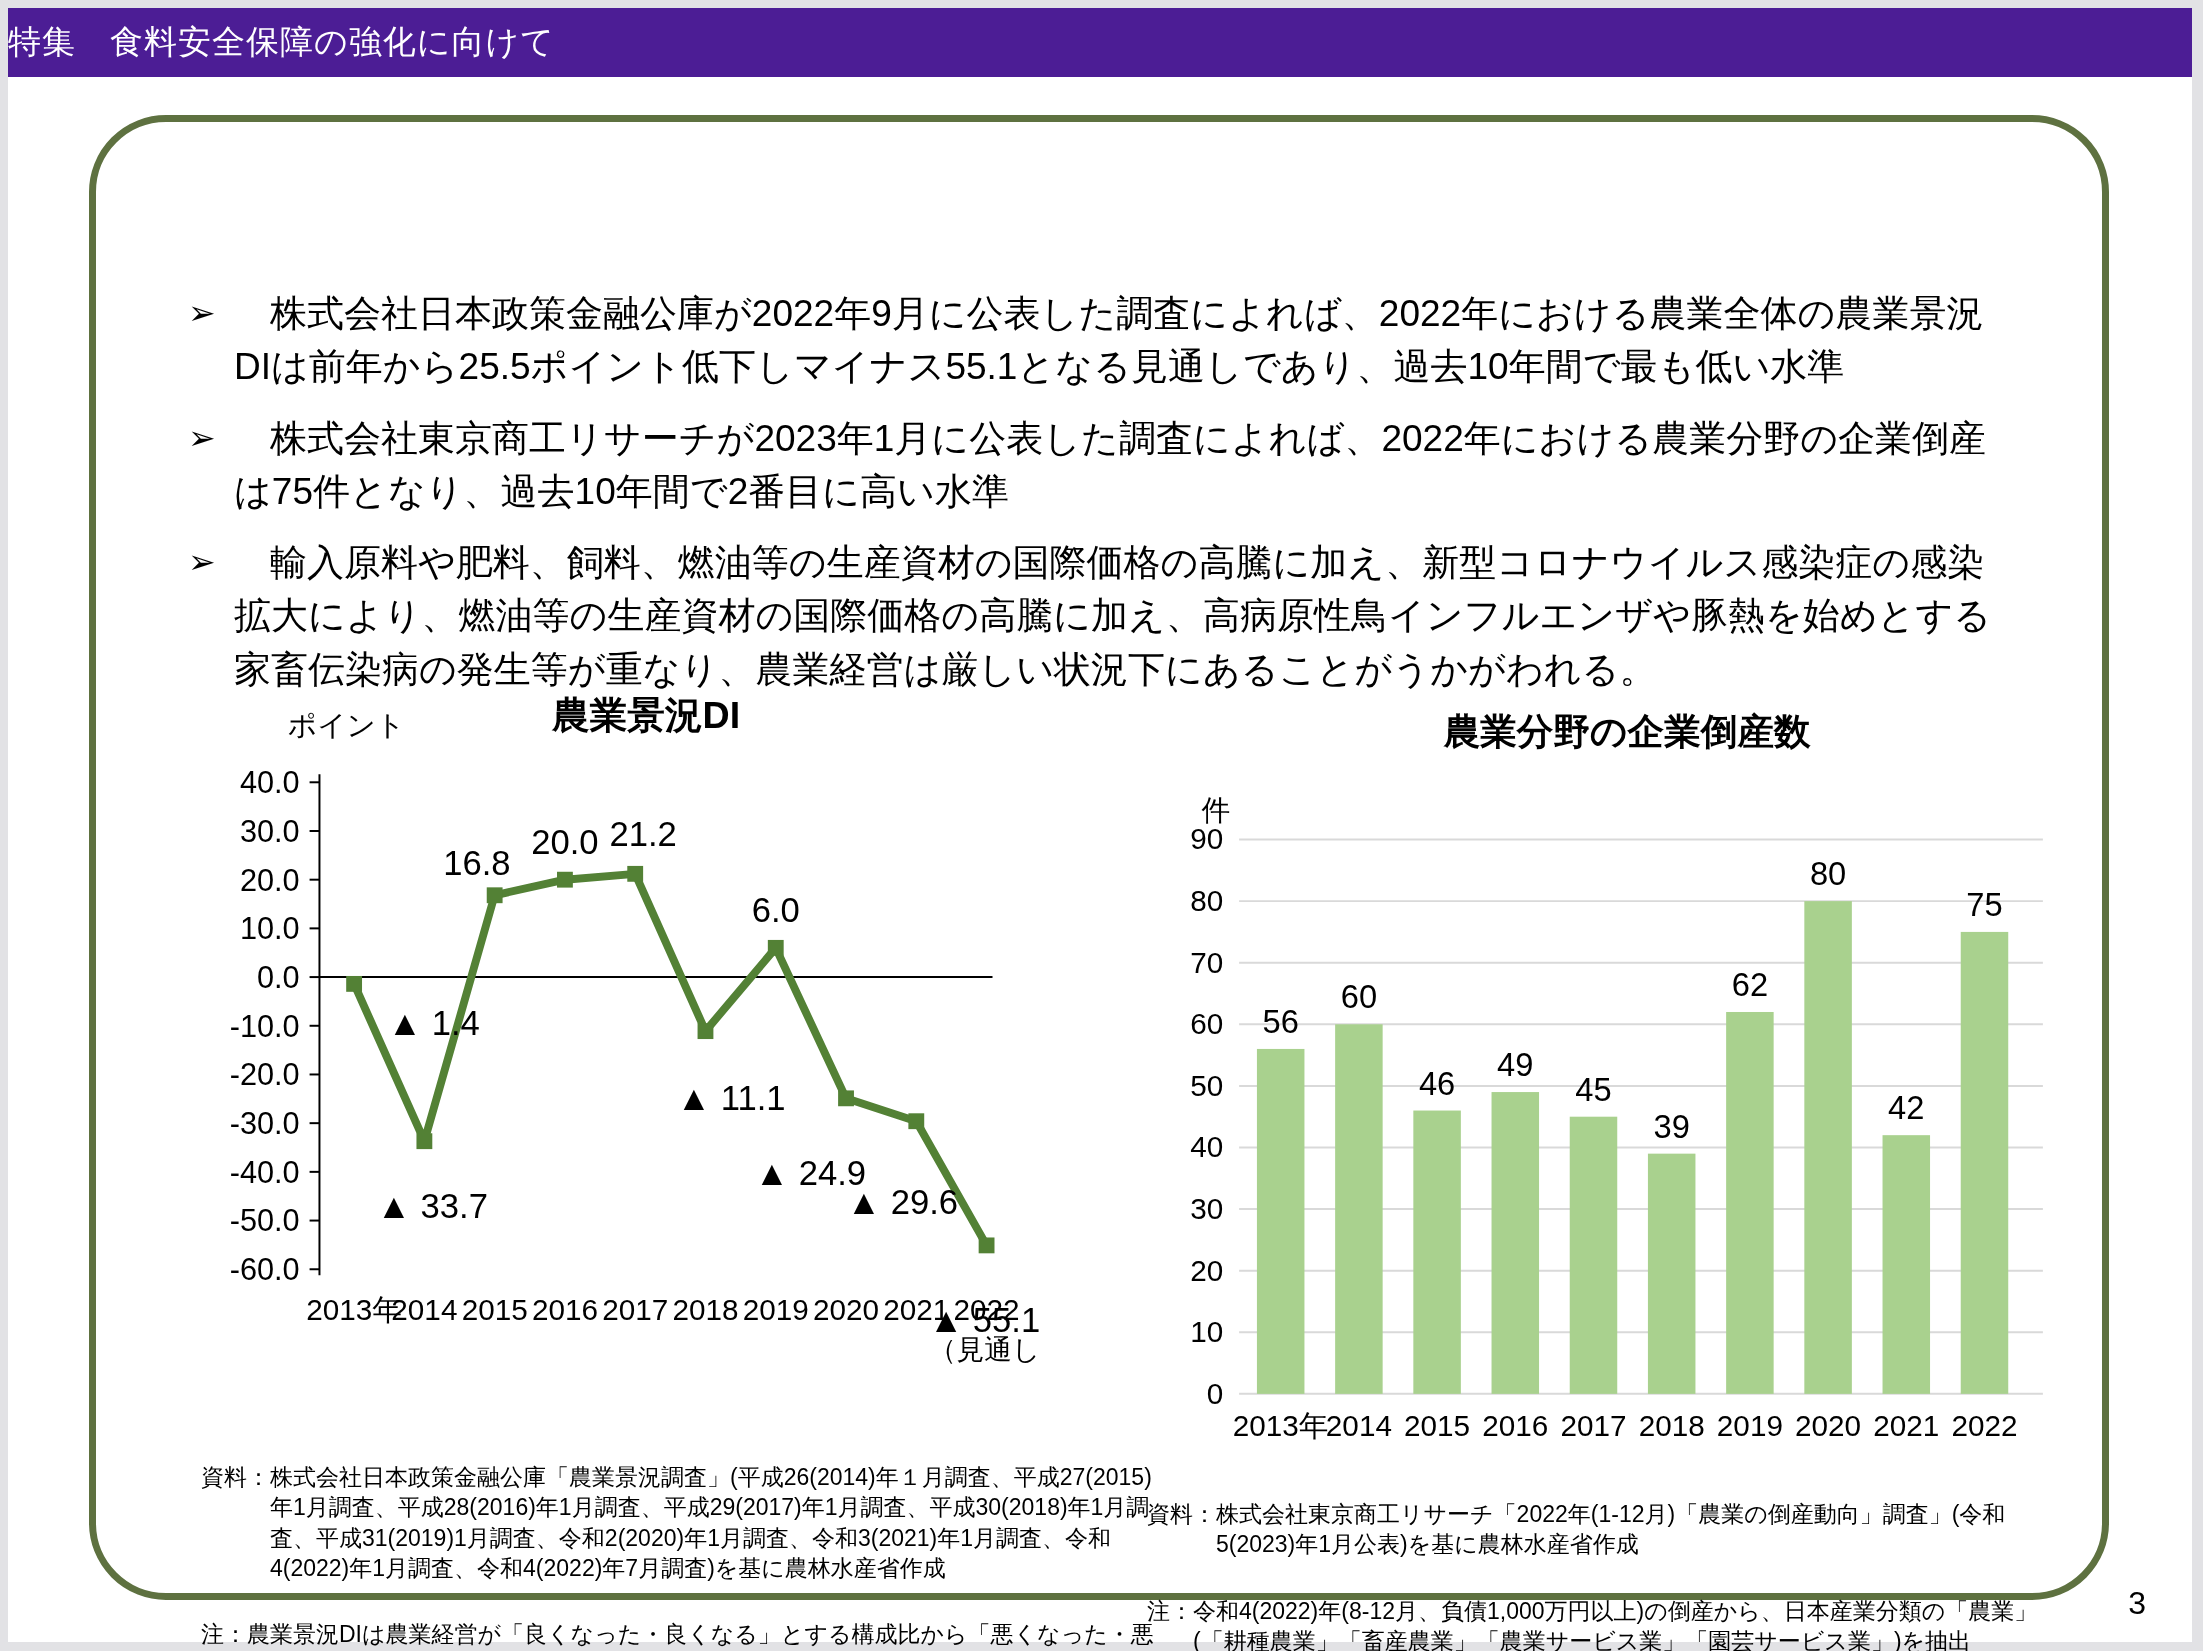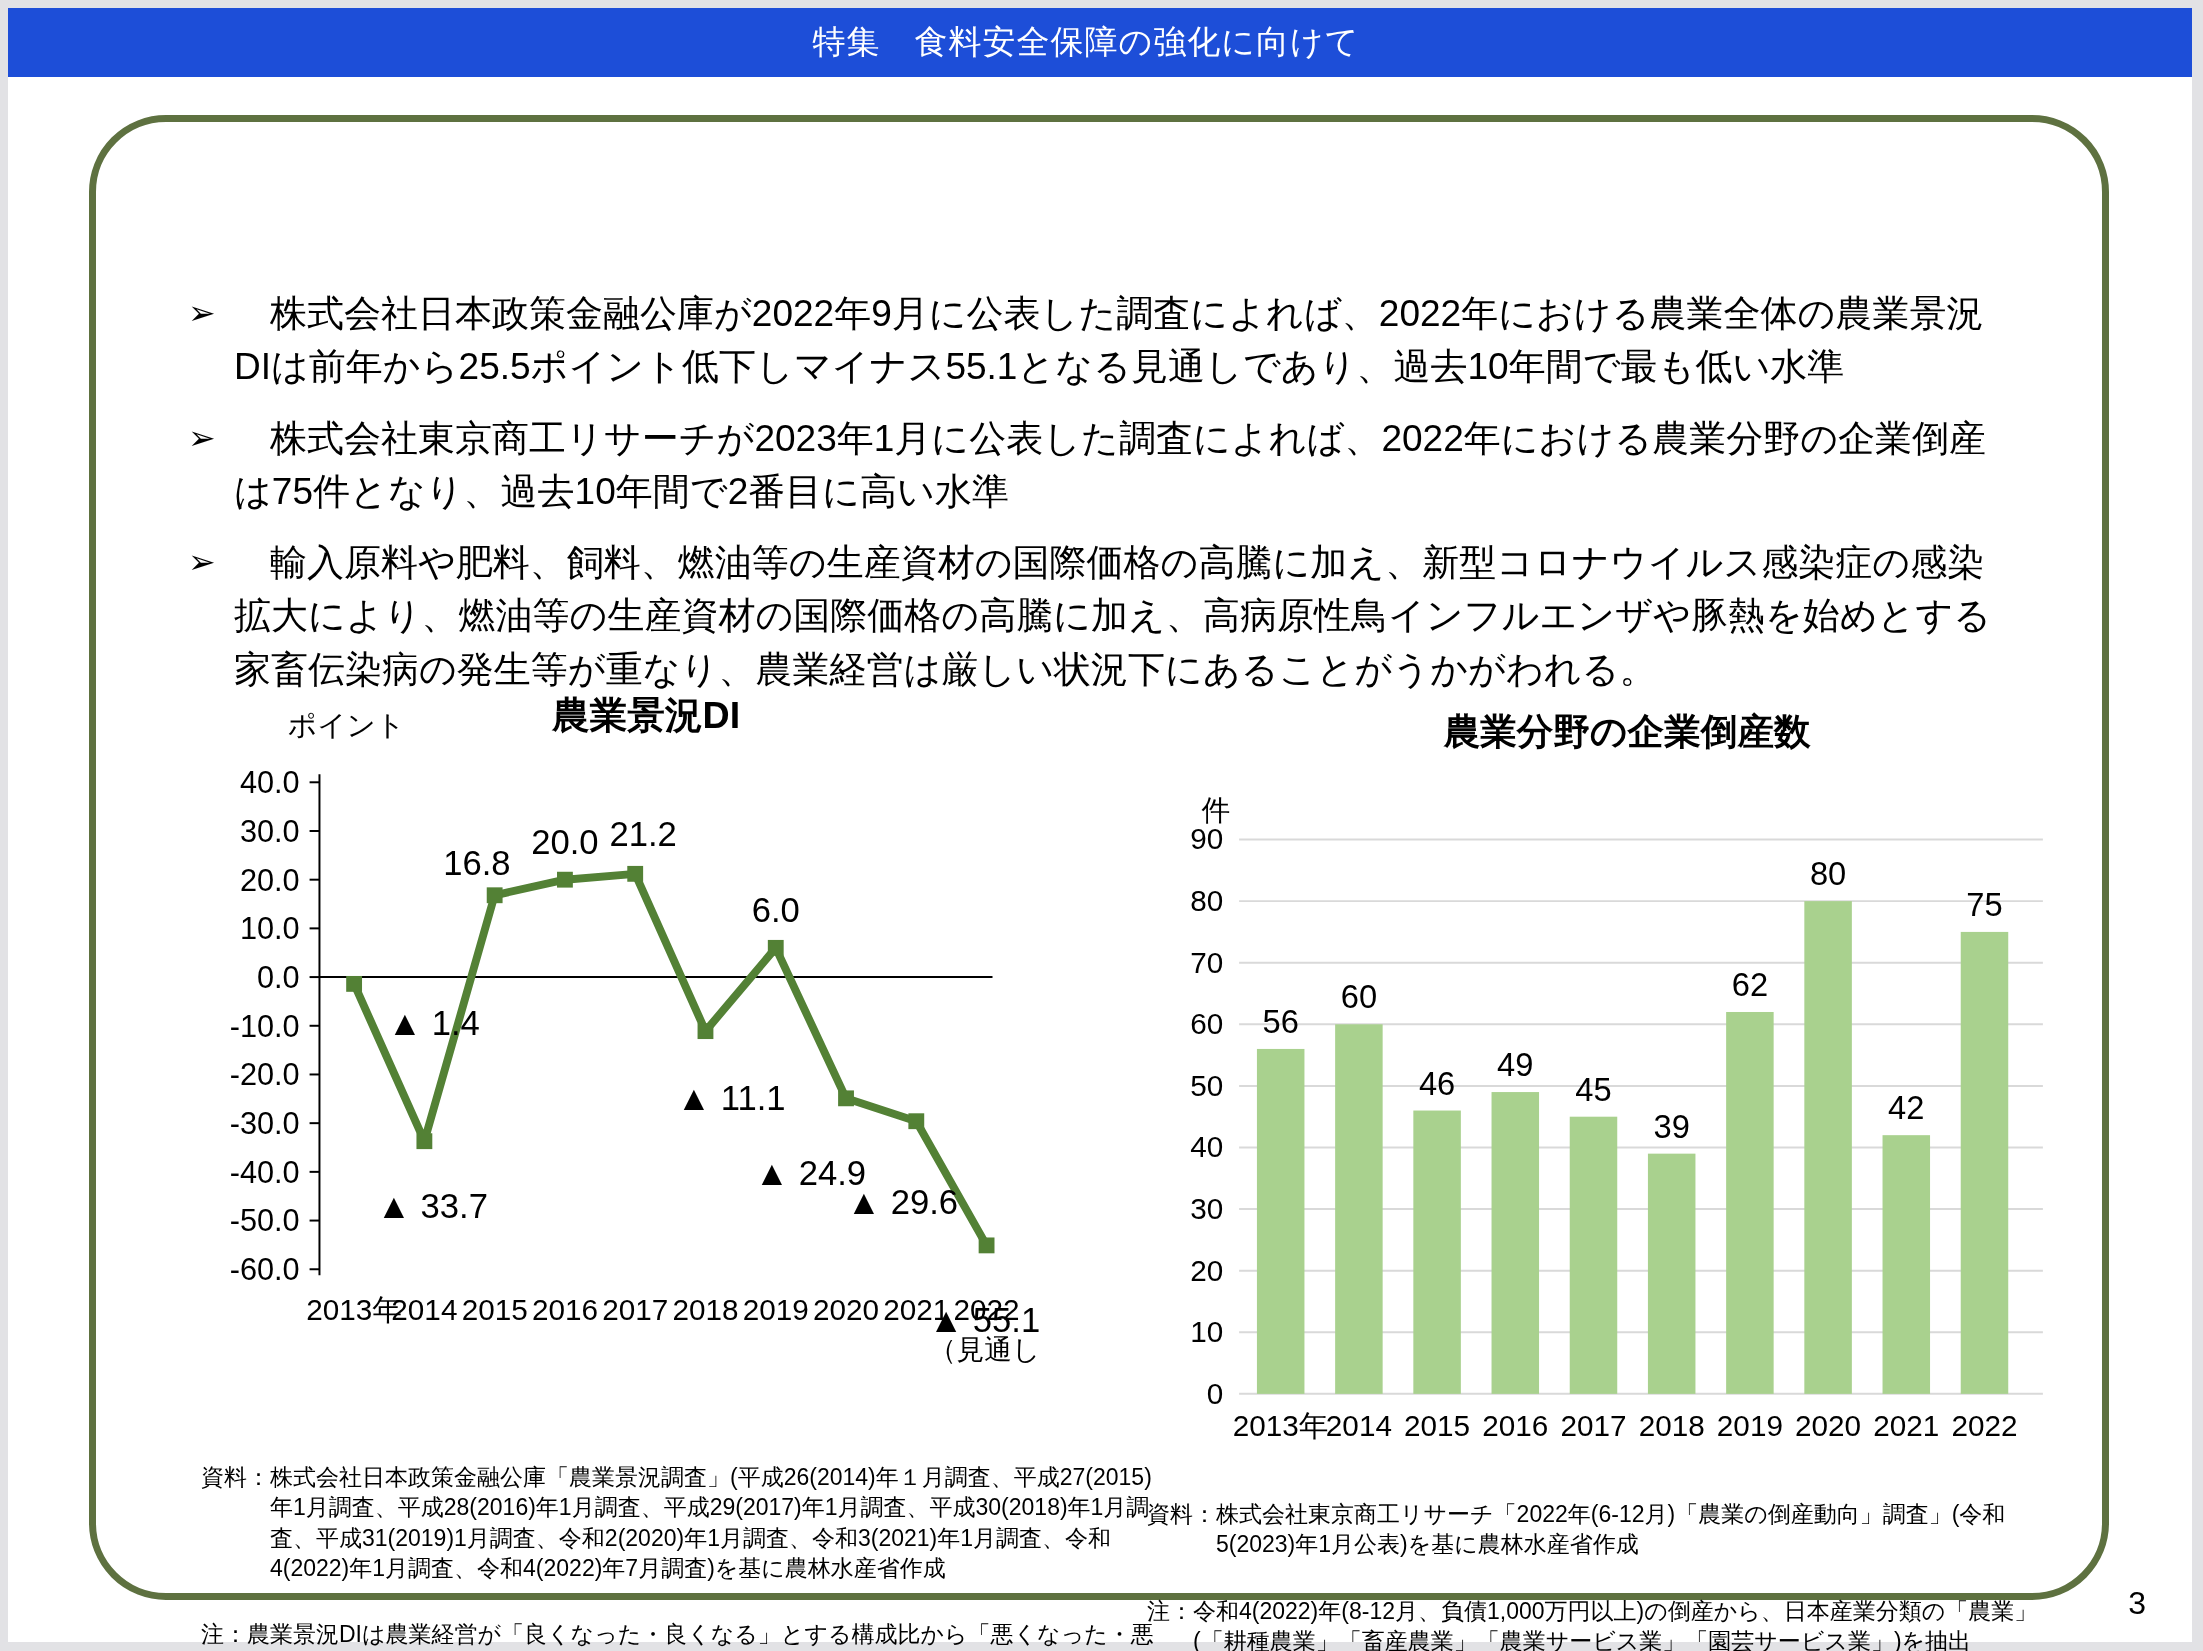--- a/index.html
+++ b/index.html
@@ -10,22 +10,22 @@
     color:#000;
     position:relative;
     overflow:hidden;
   }
   .slide{
     position:absolute;left:8px;top:8px;width:2184px;height:1634px;
     background:#ffffff;
   }
   .banner{
     position:absolute;left:0;top:0;right:0;height:69px;
-    background:#1d4ed8;
-    display:flex;align-items:center;justify-content:center;
+    background:#4c1d95;
+    display:flex;align-items:center;justify-content:flex-start;
     padding-right:28px;box-sizing:border-box;
   }
   .banner-title{color:#ffffff;font-size:33px;letter-spacing:1px;}
   .frame-box{
     position:absolute;left:81px;top:107px;width:2020px;height:1485px;
     border:7px solid #5e7140;border-radius:77px;
     box-sizing:border-box;
   }
   .page-title{
     position:absolute;left:170px;top:176px;width:1881px;
@@ -203,21 +203,21 @@
         <text x="792" y="748" text-anchor="middle" font-size="30" fill="#000">2021</text>
         <rect x="847" y="238.33333333333331" width="48" height="466.6666666666667" fill="#a9d18e"></rect>
         <text x="871" y="222.33333333333331" text-anchor="middle" font-size="33" fill="#000">75</text>
         <text x="871" y="748" text-anchor="middle" font-size="30" fill="#000">2022</text>
       </svg>
   </div>
 
   <div class="notes notes-right">
     <div class="note-row">
       <span class="note-label">資料：</span>
-      <span class="note-text">株式会社東京商工リサーチ「2022年(6-12月)「農業の倒産動向」調査」(令和5(2023)年1月公表)を基に農林水産省作成</span>
+      <span class="note-text">株式会社東京商工リサーチ「2022年(1-12月)「農業の倒産動向」調査」(令和5(2023)年1月公表)を基に農林水産省作成</span>
     </div>
     <div class="note-row">
       <span class="note-label">注：</span>
       <span class="note-text">令和4(2022)年(8-12月、負債1,000万円以上)の倒産から、日本産業分類の「農業」(「耕種農業」「畜産農業」「農業サービス業」「園芸サービス業」)を抽出</span>
     </div>
   </div>
 
   <div class="page-number">3</div>
 
 </div>

